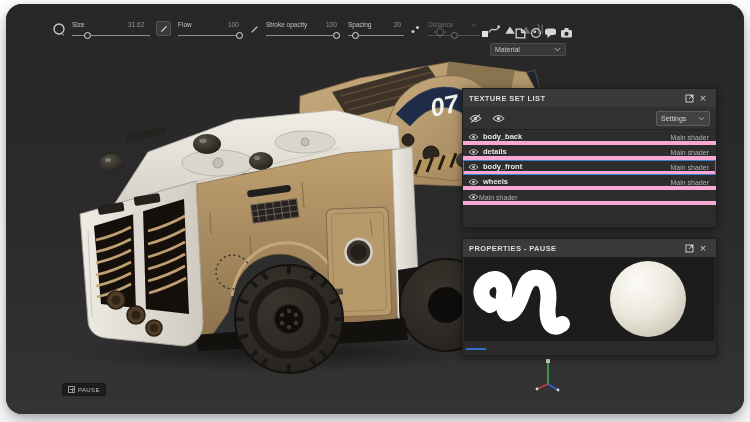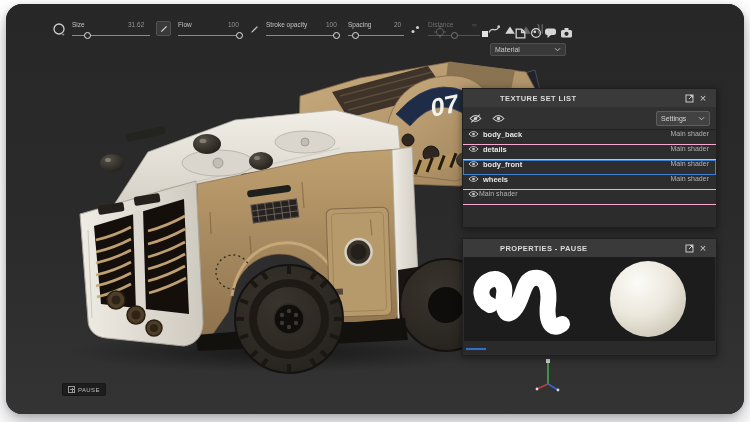--- a/index.html
+++ b/index.html
@@ -22,33 +22,33 @@
   #material-dd { position:absolute; left:484px; top:39px; width:76px; height:13px;
                  background:#39393a; border:1px solid #4f4f50; border-radius:2px;
                  display:flex; align-items:center; padding:0 4px; }
   #material-dd span { font-size:7px; color:#c9c9c9; flex:1; }
 
   
   .panel { position:absolute; left:456px; width:255px; background:#2c2c2d;
            border:1px solid #1f1f20; box-shadow:0 2px 8px rgba(0,0,0,.45); }
   .panel-header { height:18px; background:#3a3a3b; display:flex; align-items:center;
                   padding:0 6px; }
-  .panel-title  { font-size:7.5px; font-weight:bold; letter-spacing:.4px; color:#dcdcdc; flex:1;margin-left:31px; }
+  .panel-title  { font-size:7.5px; font-weight:bold; letter-spacing:.4px; color:#dcdcdc; flex:1; }
   .hdr-btn { width:14px; height:14px; display:flex; align-items:center; justify-content:center;
              color:#c7c7c7; }
   .close-x { font-size:11px; line-height:10px; }
   #tsl { top:84px; height:140px; }
   #tsl-filter { height:23px; background:#313132; display:flex; align-items:center; padding:0 6px;
                 border-bottom:1px solid #222; }
   #settings-dd { margin-left:auto; width:54px; height:15px; background:#424243;
                  border:1px solid #5e5e5f; border-radius:2px; display:flex; align-items:center;
                  padding:0 4px; }
   #settings-dd span { font-size:7px; color:#d6d6d6; flex:1; }
-  .ts-row { height:15px; display:flex; align-items:flex-start; padding:0 5px;
-            border-bottom:1px solid #f9a8d4; background:#2d2d2e; }
+  .ts-row { height:15px; display:flex; align-items:flex-end; padding:0 5px;
+            border-bottom:4px solid #f9a8d4; background:#2d2d2e; }
   .ts-row.selected { outline:1px solid #3f7fd2; outline-offset:-1px; }
   .ts-name { font-size:7.5px; font-weight:bold; color:#e8e8e8; margin-left:4px; flex:1; }
   .ts-shader { font-size:7px; color:#b2b2b2; margin-right:2px; }
   .eye-btn { display:flex; align-items:center; }
 
   #props { top:234px; height:118px; }
   #props-body { height:84px; background:#1c1c1d; margin:0 1px; position:relative; overflow:hidden; }
   #sphere { position:absolute; left:146px; top:4px; width:76px; height:76px; border-radius:50%;
             background:radial-gradient(circle at 36% 28%, #fcfbf7, #ece8dd 45%, #cfcaba 78%, #b5af9e); }
   #props-footer { height:13px; background:#2a2a2b; position:relative; }

